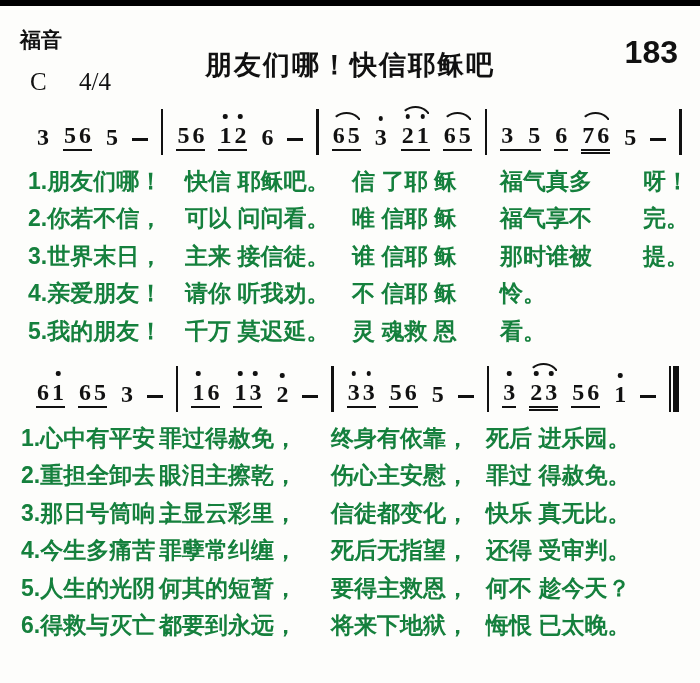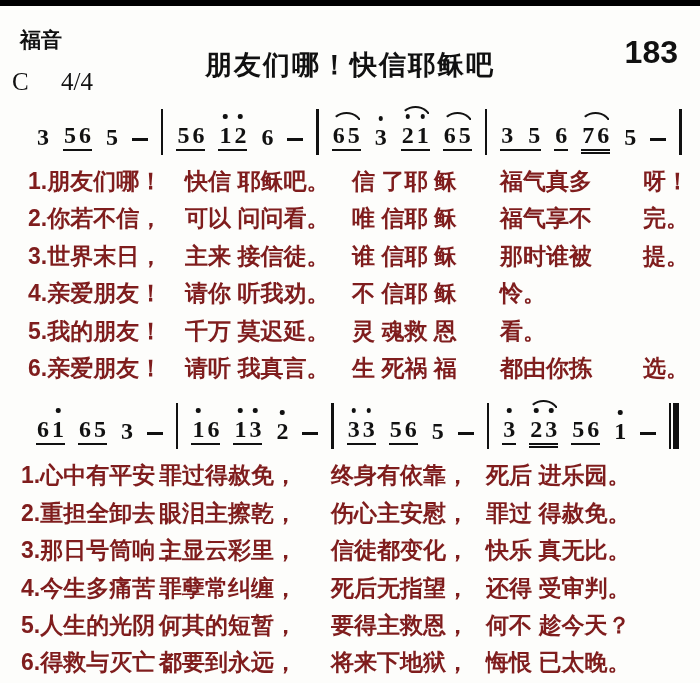--- a/index.html
+++ b/index.html
@@ -7,21 +7,21 @@
     width:700px;height:683px;background:#fdfdfb;color:#111;
     font-family:"Liberation Sans",sans-serif;overflow:hidden;position:relative;
   }
   .topbar{height:6px;background:#000;width:100%;}
   
   .header{position:relative;margin-top:12px;height:40px;}
   .category{position:absolute;left:20px;top:8px;font-size:21px;font-weight:700;}
   .songtitle{position:absolute;left:0;right:0;top:2px;text-align:center;font-size:27px;font-weight:700;letter-spacing:2px;margin-top:27px;}
   .hymnnum{position:absolute;right:22px;top:16px;font-size:32px;font-weight:700;font-family:"Liberation Sans",sans-serif;}
   
-  .keysig{margin:10px 0 0 12px;font-family:"Liberation Serif",serif;font-size:25px;height:30px;}
+  .keysig{margin:10px 0 0 30px;font-family:"Liberation Serif",serif;font-size:25px;height:30px;}
   .keysig .key{margin-right:26px;}
   
   .music-row{
     display:flex;align-items:flex-end;gap:13px;
     padding:0 0 9px 36px;height:62px;box-sizing:border-box;
     font-family:"Liberation Serif",serif;font-weight:700;font-size:24px;color:#111;
   }
   .note{position:relative;display:inline-flex;align-items:flex-end;gap:3px;line-height:1;padding:0 1px 2px 1px;}
   .note.u1{border-bottom:2.2px solid #111;}
   .note.u2{border-bottom:2.2px solid #111;}
@@ -30,21 +30,21 @@
   .dot{position:absolute;top:-9px;left:50%;transform:translateX(-50%);width:4.5px;height:4.5px;border-radius:50%;background:#111;}
   .slur{position:absolute;left:-1px;right:-1px;top:-11px;height:9px;
         border:2px solid transparent;border-top:2.4px solid #111;border-radius:50%/100% 100% 0 0;}
   .slur.above-dots{top:-17px;}
   .gap{display:inline-block;width:9px;}
   .dash{display:inline-block;width:16px;height:3px;background:#111;margin-bottom:10px;}
   .bar{display:inline-block;width:2.4px;height:46px;background:#111;margin-bottom:-4px;}
   .finalbar{display:inline-block;width:10px;height:46px;margin-bottom:-4px;box-sizing:border-box;
             border-left:2.4px solid #111;border-right:6px solid #111;}
   
-  .verses{font-weight:700;font-size:23px;color:#7f1d1d;margin-top:3px;}
+  .verses{font-weight:700;font-size:23px;color:#15803d;margin-top:3px;}
   .vrow{display:grid;line-height:37.4px;padding-left:28px;}
   .verses.top .vrow{grid-template-columns:157px 167px 148px 143px auto;}
   .verses.bottom .vrow{grid-template-columns:138px 172px 155px auto;padding-left:21px;}
   .vg{white-space:pre;}
   .music2{margin-top:5px;}
 </style>
 </head>
 <body>
 
 <div class="topbar"></div>
@@ -152,27 +152,20 @@
       <span class="vg">请你 听我劝。</span>
       <span class="vg">不 信耶 稣</span>
       <span class="vg">怜。</span>
     </div>
     <div class="vrow">
       <span class="vg">5.我的朋友！</span>
       <span class="vg">千万 莫迟延。</span>
       <span class="vg">灵 魂救 恩</span>
       <span class="vg">看。</span>
     </div>
-    <div class="vrow">
-      <span class="vg">6.亲爱朋友！</span>
-      <span class="vg">请听 我真言。</span>
-      <span class="vg">生 死祸 福</span>
-      <span class="vg">都由你拣</span>
-      <span class="vg">选。</span>
-    </div>
   </div>
 
 <div class="music-row music2">
     <span class="note u1">
       <span class="ch">6</span>
       <span class="ch">1<span class="dot"></span></span>
     </span>
     <span class="note u1">
       <span class="ch">6</span>
       <span class="ch">5</span>

